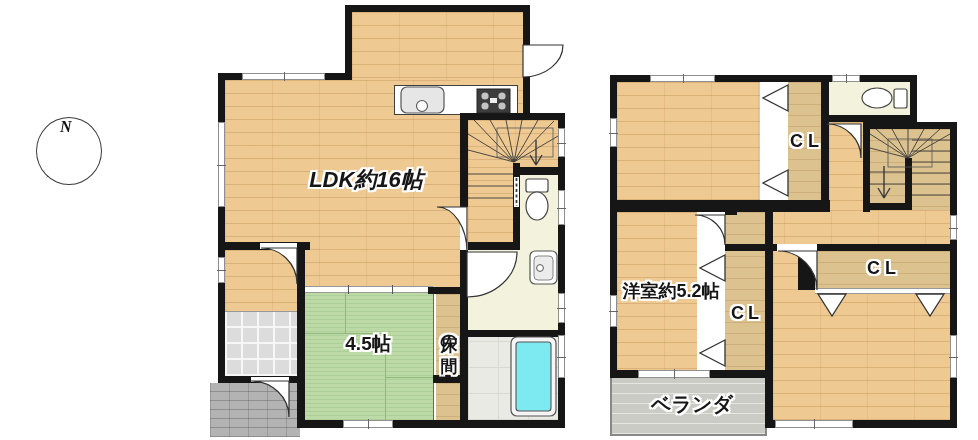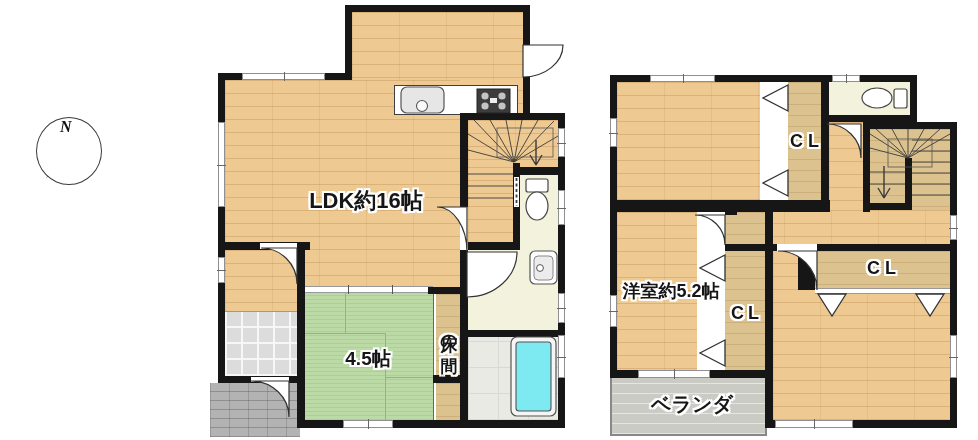--- a/index.html
+++ b/index.html
@@ -226,22 +226,22 @@
       <rect x="511" y="337" width="45" height="79" rx="6" fill="#f5f5f5" stroke="#555" stroke-width="1.2"></rect>
       <rect x="516" y="342" width="35" height="69" rx="3" fill="#7de9f0" stroke="#555" stroke-width="1.1"></rect>
     </g>
 
     <polygon points="76,138 46,178 61,166" fill="#111"></polygon>
   </svg>
 
   <div class="compass"></div>
   <div class="north">N</div>
 
-  <div class="lbl" style="left:366px;top:201px;font-size:22px;">LDK約16帖</div>
-  <div class="lbl" style="left:368px;top:359px;font-size:19px;">4.5帖</div>
+  <div class="lbl" style="left:366px;top:180px;font-size:22px;font-style:italic;">LDK約16帖</div>
+  <div class="lbl" style="left:368px;top:344px;font-size:19px;">4.5帖</div>
   <div class="lbl lbl-v" style="left:449px;top:334px;font-size:17px;">床の間</div>
   <div class="lbl" style="left:807px;top:141px;font-size:18px;letter-spacing:5px;">CL</div>
   <div class="lbl" style="left:671px;top:291px;font-size:18px;">洋室約5.2帖</div>
   <div class="lbl" style="left:747px;top:313px;font-size:18px;letter-spacing:4px;">CL</div>
   <div class="lbl" style="left:884px;top:268px;font-size:18px;letter-spacing:5px;">CL</div>
   <div class="lbl" style="left:692px;top:404px;font-size:20px;">ベランダ</div>
 
 </div>
 
 </body></html>

